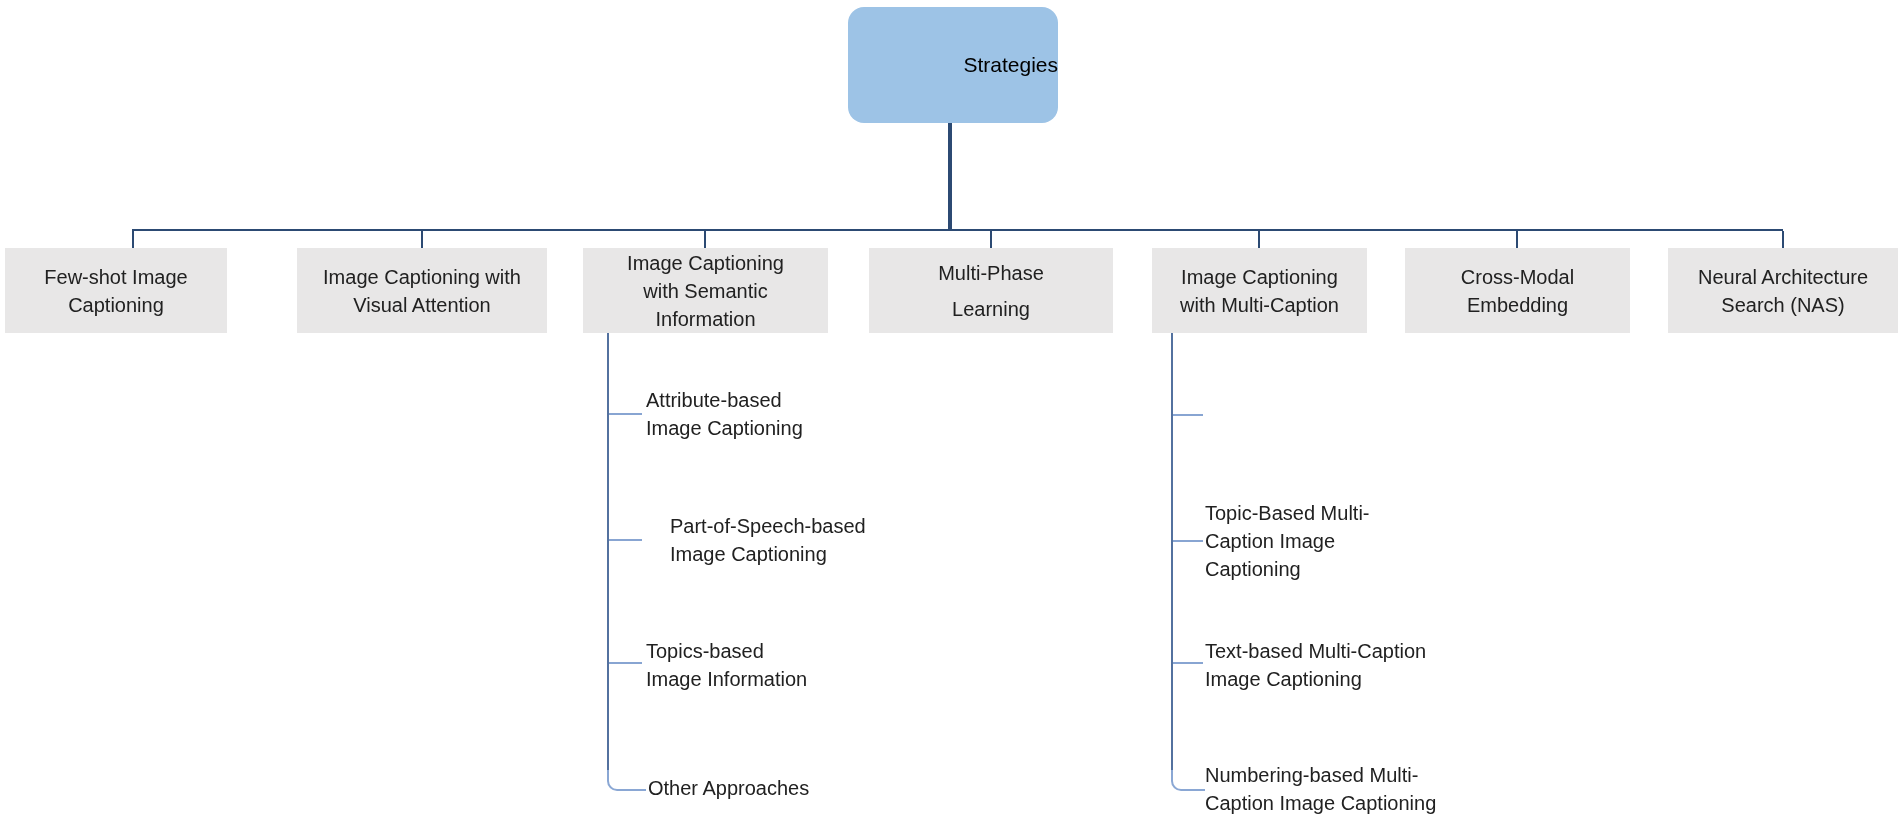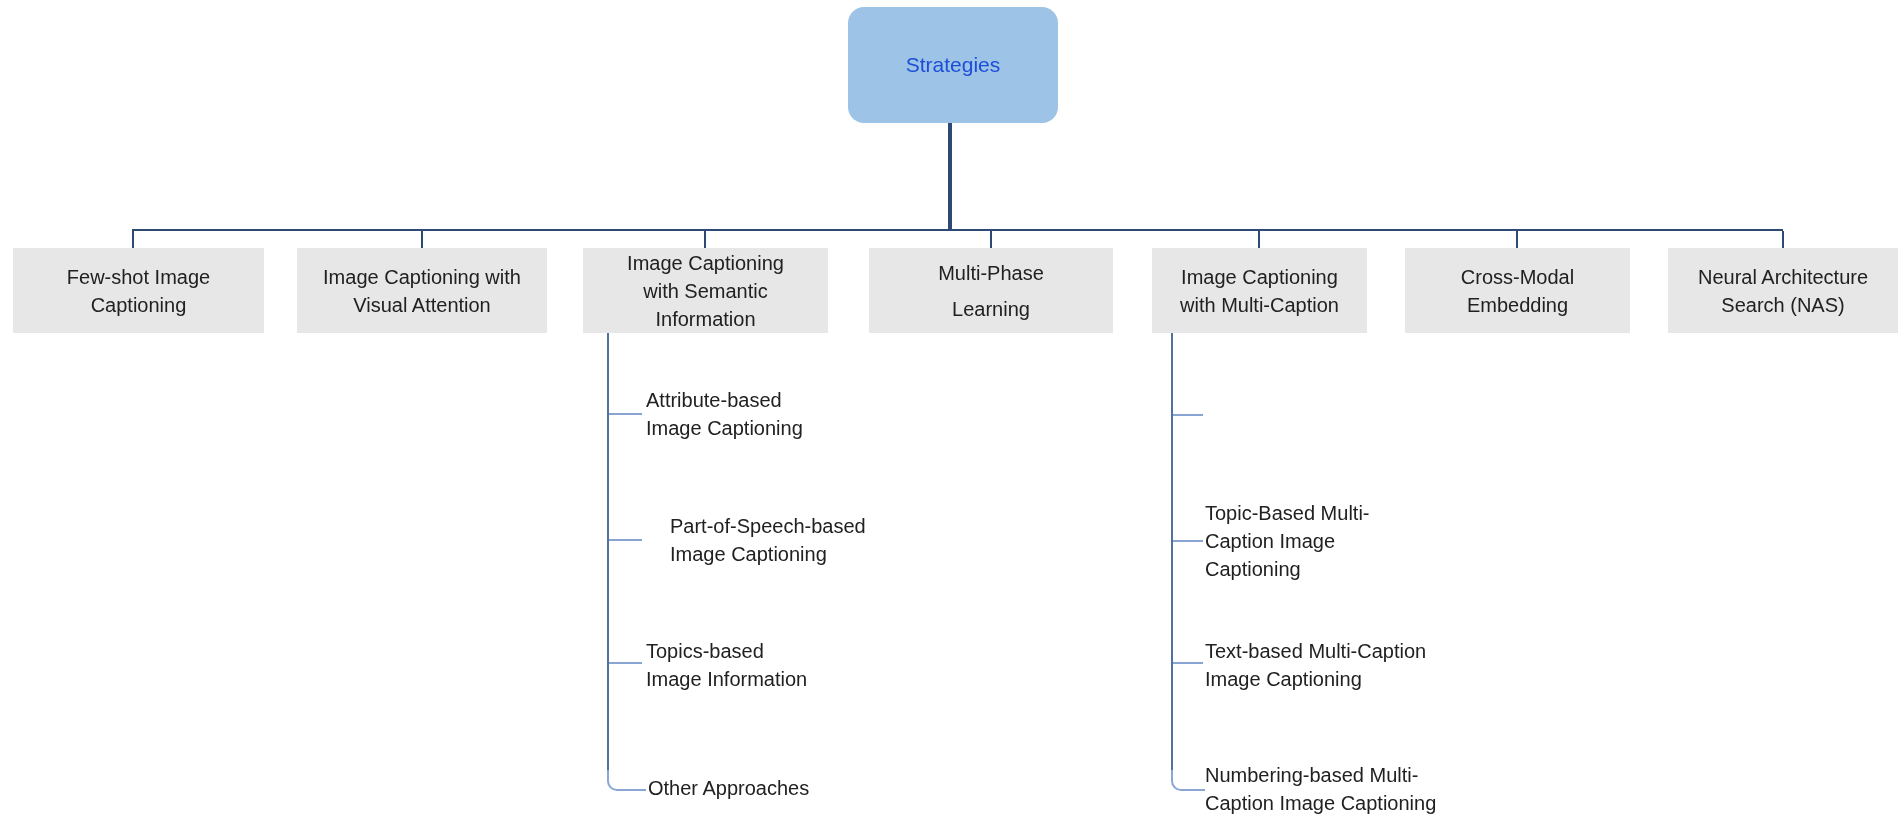--- a/index.html
+++ b/index.html
@@ -11,23 +11,23 @@
     font-family: "Liberation Sans", sans-serif;
     color: #212121;
     overflow: hidden;
   }
   .root-box {
     position: absolute;
     left: 848px; top: 7px;
     width: 210px; height: 116px;
     background: #9DC3E6;
     border-radius: 16px;
-    display: flex; align-items: center; justify-content: center;
+    display: flex; align-items: center; justify-content: flex-end;
     font-size: 21px;
-    color: #1d4ed8;
+    color: #000000;
   }
   .line { position: absolute; background: #2C4A73; }
   .trunk { left: 948px; top: 123px; width: 4px; height: 107px; }
   .hbar  { left: 132px; top: 229px; width: 1651px; height: 2px; }
   .drop  { top: 231px; width: 2px; height: 17px; }
   .node {
     position: absolute;
     top: 248px; height: 85px;
     background: #E8E7E7;
     display: flex; align-items: center; justify-content: center;
@@ -76,21 +76,21 @@
   <div class="line trunk"></div>
   <div class="line hbar"></div>
   <div class="line drop" style="left:132px"></div>
   <div class="line drop" style="left:421px"></div>
   <div class="line drop" style="left:704px"></div>
   <div class="line drop" style="left:990px"></div>
   <div class="line drop" style="left:1258px"></div>
   <div class="line drop" style="left:1516px"></div>
   <div class="line drop" style="left:1782px"></div>
 
-  <div class="node" style="left:13px;width:251px">
+  <div class="node" style="left:5px;width:222px">
     <span>Few-shot Image
 Captioning</span>
   </div>
   <div class="node" style="left:297px;width:250px">
     <span>Image Captioning with
 Visual Attention</span>
   </div>
   <div class="node" style="left:583px;width:245px">
     <span>Image Captioning
 with Semantic

